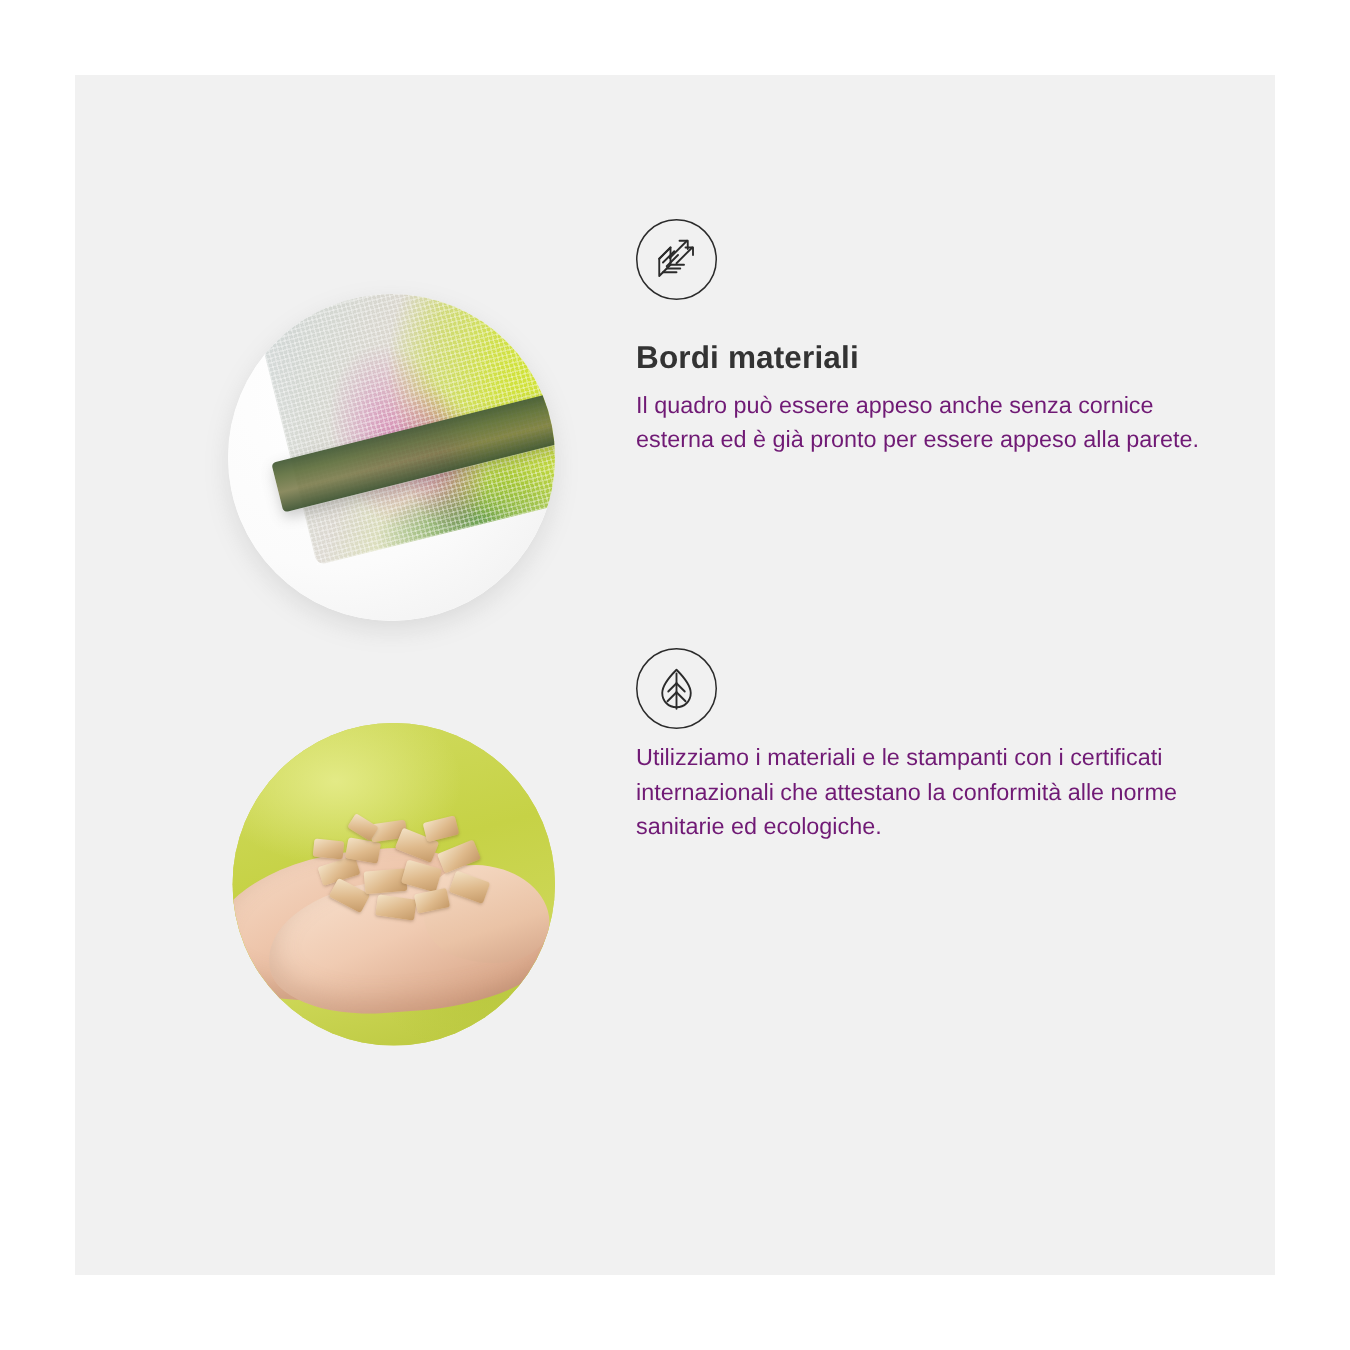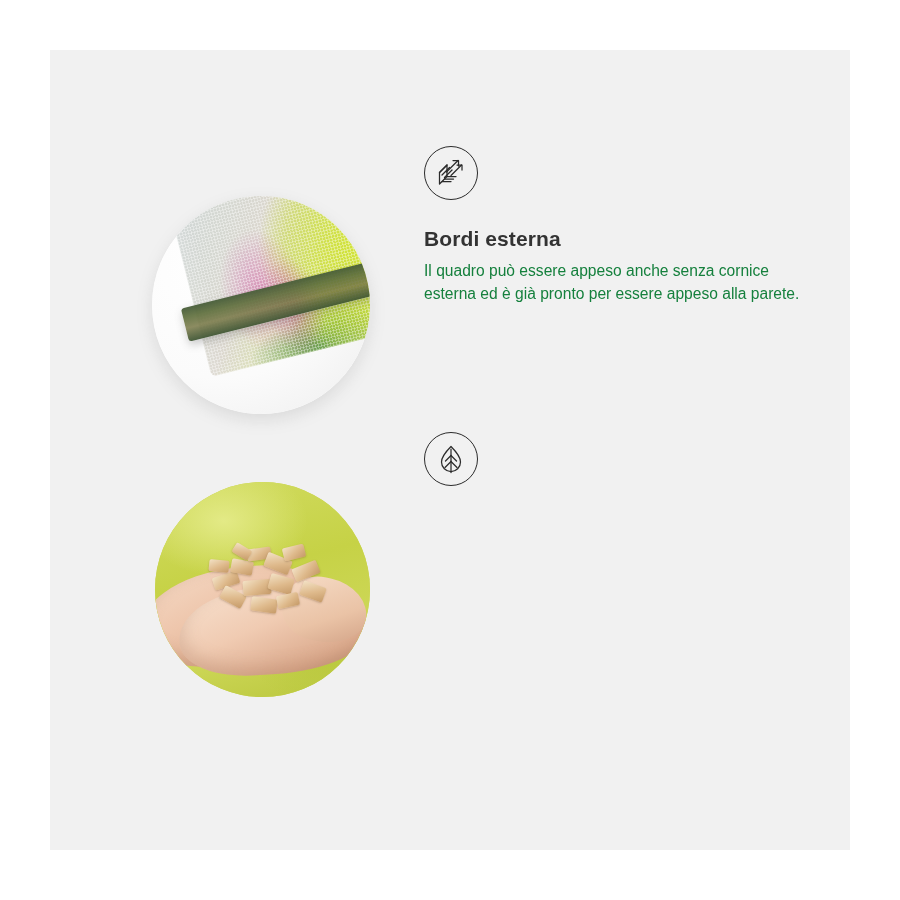--- a/index.html
+++ b/index.html
@@ -200,21 +200,21 @@
     font-size: 21px;
     font-weight: bold;
     color: #333333;
     letter-spacing: 0.1px;
   }
 
   .feature-desc {
     margin: 8px 0 0 0;
     font-size: 15.6px;
     line-height: 23px;
-    color: #15803d;
+    color: #701a75;
   }
 </style>
 </head>
 <body>
 
 <div id="page">
 
   <div id="panel">
 
     <div class="feature" id="feature-printed-edges">
@@ -236,21 +236,21 @@
             <path d="M10.5 21.5 L18 14"></path>
             <path d="M13 20.5 L22 20.5"></path>
             <path d="M10.5 23 L19.5 23"></path>
             <path d="M8 25.5 L17 25.5"></path>
             <path d="M12.5 16 L24 4.5"></path>
             <path d="M19 4.5 L24.5 4.5 L24.5 10"></path>
             <path d="M17 19.5 L27.5 9"></path>
             <path d="M23 9 L28 9 L28 14"></path>
           </svg>
         </div>
-        <div class="feature-title">Bordi esterna</div>
+        <div class="feature-title">Bordi materiali</div>
         <div class="feature-desc">Il quadro può essere appeso anche senza cornice esterna ed è già pronto per essere appeso alla parete.</div>
       </div>
     </div>
 
     <div class="feature" id="feature-eco">
 
       <div class="media-circle" id="media-eco">
         <div class="field"></div>
         <div class="palm-back"></div>
         <div class="palm-front"></div>
@@ -277,17 +277,18 @@
         <div class="feature-icon">
           <svg width="32" height="32" viewBox="0 0 32 32" fill="none" stroke="#2b2b2b" stroke-width="1.25" stroke-linecap="round" stroke-linejoin="round">
             <path d="M16 3.5 C22.5 10 25.5 14.5 25.5 19 C25.5 24.5 21.2 28.5 16 28.5 C10.8 28.5 6.5 24.5 6.5 19 C6.5 14.5 9.5 10 16 3.5 Z"></path>
             <path d="M16 6 L16 29.5"></path>
             <path d="M16 12.5 L10.5 18"></path>
             <path d="M16 12.5 L21.5 18"></path>
             <path d="M16 18.5 L10 24.5"></path>
             <path d="M16 18.5 L22 24.5"></path>
           </svg>
         </div>
+        <div class="feature-desc">Utilizziamo i materiali e le stampanti con i certificati internazionali che attestano la conformità alle norme sanitarie ed ecologiche.</div>
       </div>
     </div>
 
   </div>
 </div>
 
 </body></html>

